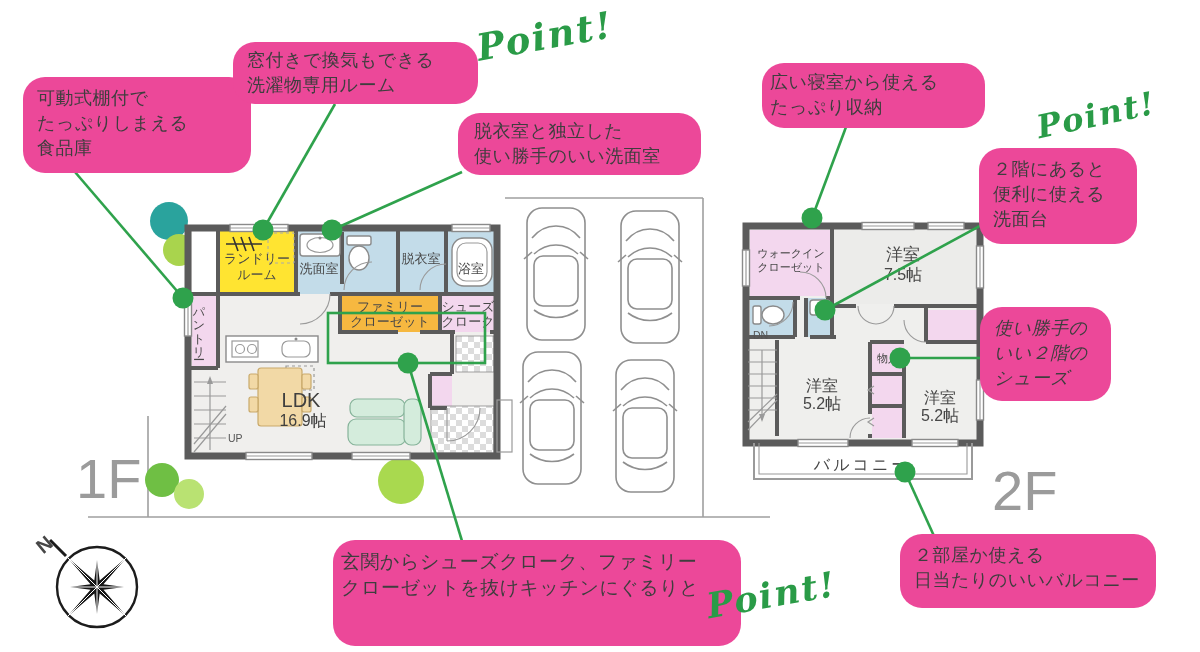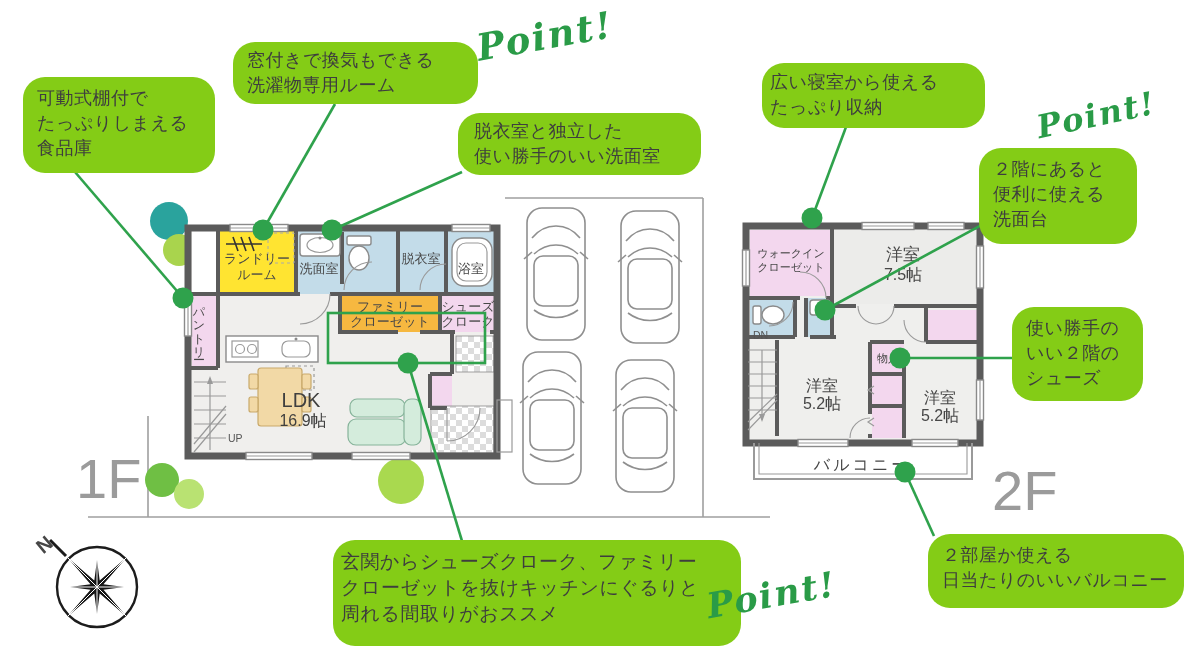--- a/index.html
+++ b/index.html
@@ -1,19 +1,19 @@
 <!DOCTYPE html>
 <html><head>
 <meta charset="utf-8">
 <style>
   html,body{margin:0;padding:0;background:#ffffff;}
   #stage{position:relative;width:1200px;height:652px;overflow:hidden;
          font-family:"Liberation Sans","DejaVu Sans",sans-serif;}
   #plan-svg{position:absolute;left:0;top:0;}
-  .bubble{position:absolute;background:#84cc16;border-radius:22px;
+  .bubble{position:absolute;background:#ec4899;border-radius:22px;
           padding:9px 14px;box-sizing:border-box;color:#3e3e3e;
           font-size:18px;line-height:1.38;font-weight:500;letter-spacing:.5px;}
   .bubble .bl{display:block;white-space:nowrap;}
   .point{position:absolute;color:#2a9b47;font-family:"DejaVu Serif",serif;
          font-style:italic;font-weight:700;letter-spacing:2px;}
   
   text{font-family:"Liberation Sans","DejaVu Sans",sans-serif;fill:#474747;}
   .rl{font-size:13px;text-anchor:middle;}
   .rl-sm{font-size:11px;text-anchor:middle;}
   .rl-lg{font-size:16px;text-anchor:middle;}
@@ -318,21 +318,21 @@
     <circle class="gdot" cx="263" cy="230" r="10.5"></circle>
     <circle class="gdot" cx="332" cy="230" r="10.5"></circle>
     <circle class="gdot" cx="812" cy="218" r="10.5"></circle>
     <circle class="gdot" cx="825" cy="310" r="10.5"></circle>
     <circle class="gdot" cx="900" cy="358" r="10.5"></circle>
     <circle class="gdot" cx="905" cy="472" r="10.5"></circle>
     <circle class="gdot" cx="408" cy="363" r="10.5"></circle>
   </g>
 </svg>
 
-<div class="bubble" style="left:23px;top:77px;width:192px;height:96px;">
+<div class="bubble" style="left:23px;top:77px;width:228px;height:96px;">
   <span class="bl">可動式棚付で</span>
   <span class="bl">たっぷりしまえる</span>
   <span class="bl">食品庫</span>
 </div>
 
 <div class="bubble" style="left:233px;top:42px;width:245px;height:62px;padding:6px 14px;">
   <span class="bl">窓付きで換気もできる</span>
   <span class="bl">洗濯物専用ルーム</span>
 </div>
 
@@ -345,33 +345,32 @@
   <span class="bl">広い寝室から使える</span>
   <span class="bl">たっぷり収納</span>
 </div>
 
 <div class="bubble" style="left:979px;top:148px;width:158px;height:96px;">
   <span class="bl">２階にあると</span>
   <span class="bl">便利に使える</span>
   <span class="bl">洗面台</span>
 </div>
 
-<div class="bubble" style="left:1012px;top:307px;width:131px;height:94px;">
+<div class="bubble" style="left:980px;top:307px;width:131px;height:94px;font-style:italic;">
   <span class="bl">使い勝手の</span>
   <span class="bl">いい２階の</span>
   <span class="bl">シューズ</span>
 </div>
 
 <div class="bubble" style="left:333px;top:540px;width:408px;height:106px;font-size:19px;padding-left:8px;">
   <span class="bl">玄関からシューズクローク、ファミリー</span>
   <span class="bl">クローゼットを抜けキッチンにぐるりと</span>
-  <span class="bl">周れる間取りがおススメ</span>
-</div>
-
-<div class="bubble" style="left:928px;top:534px;width:256px;height:74px;">
+</div>
+
+<div class="bubble" style="left:900px;top:534px;width:256px;height:74px;">
   <span class="bl">２部屋か使える</span>
   <span class="bl">日当たりのいいバルコニー</span>
 </div>
 
 <div class="point" style="left:476px;top:14px;font-size:37px;transform:rotate(-10deg);">Point!</div>
 <div class="point" style="left:1036px;top:96px;font-size:32px;transform:rotate(-12deg);">Point!</div>
 <div class="point" style="left:706px;top:574px;font-size:35px;transform:rotate(-10deg);">Point!</div>
 
 </div>
 

